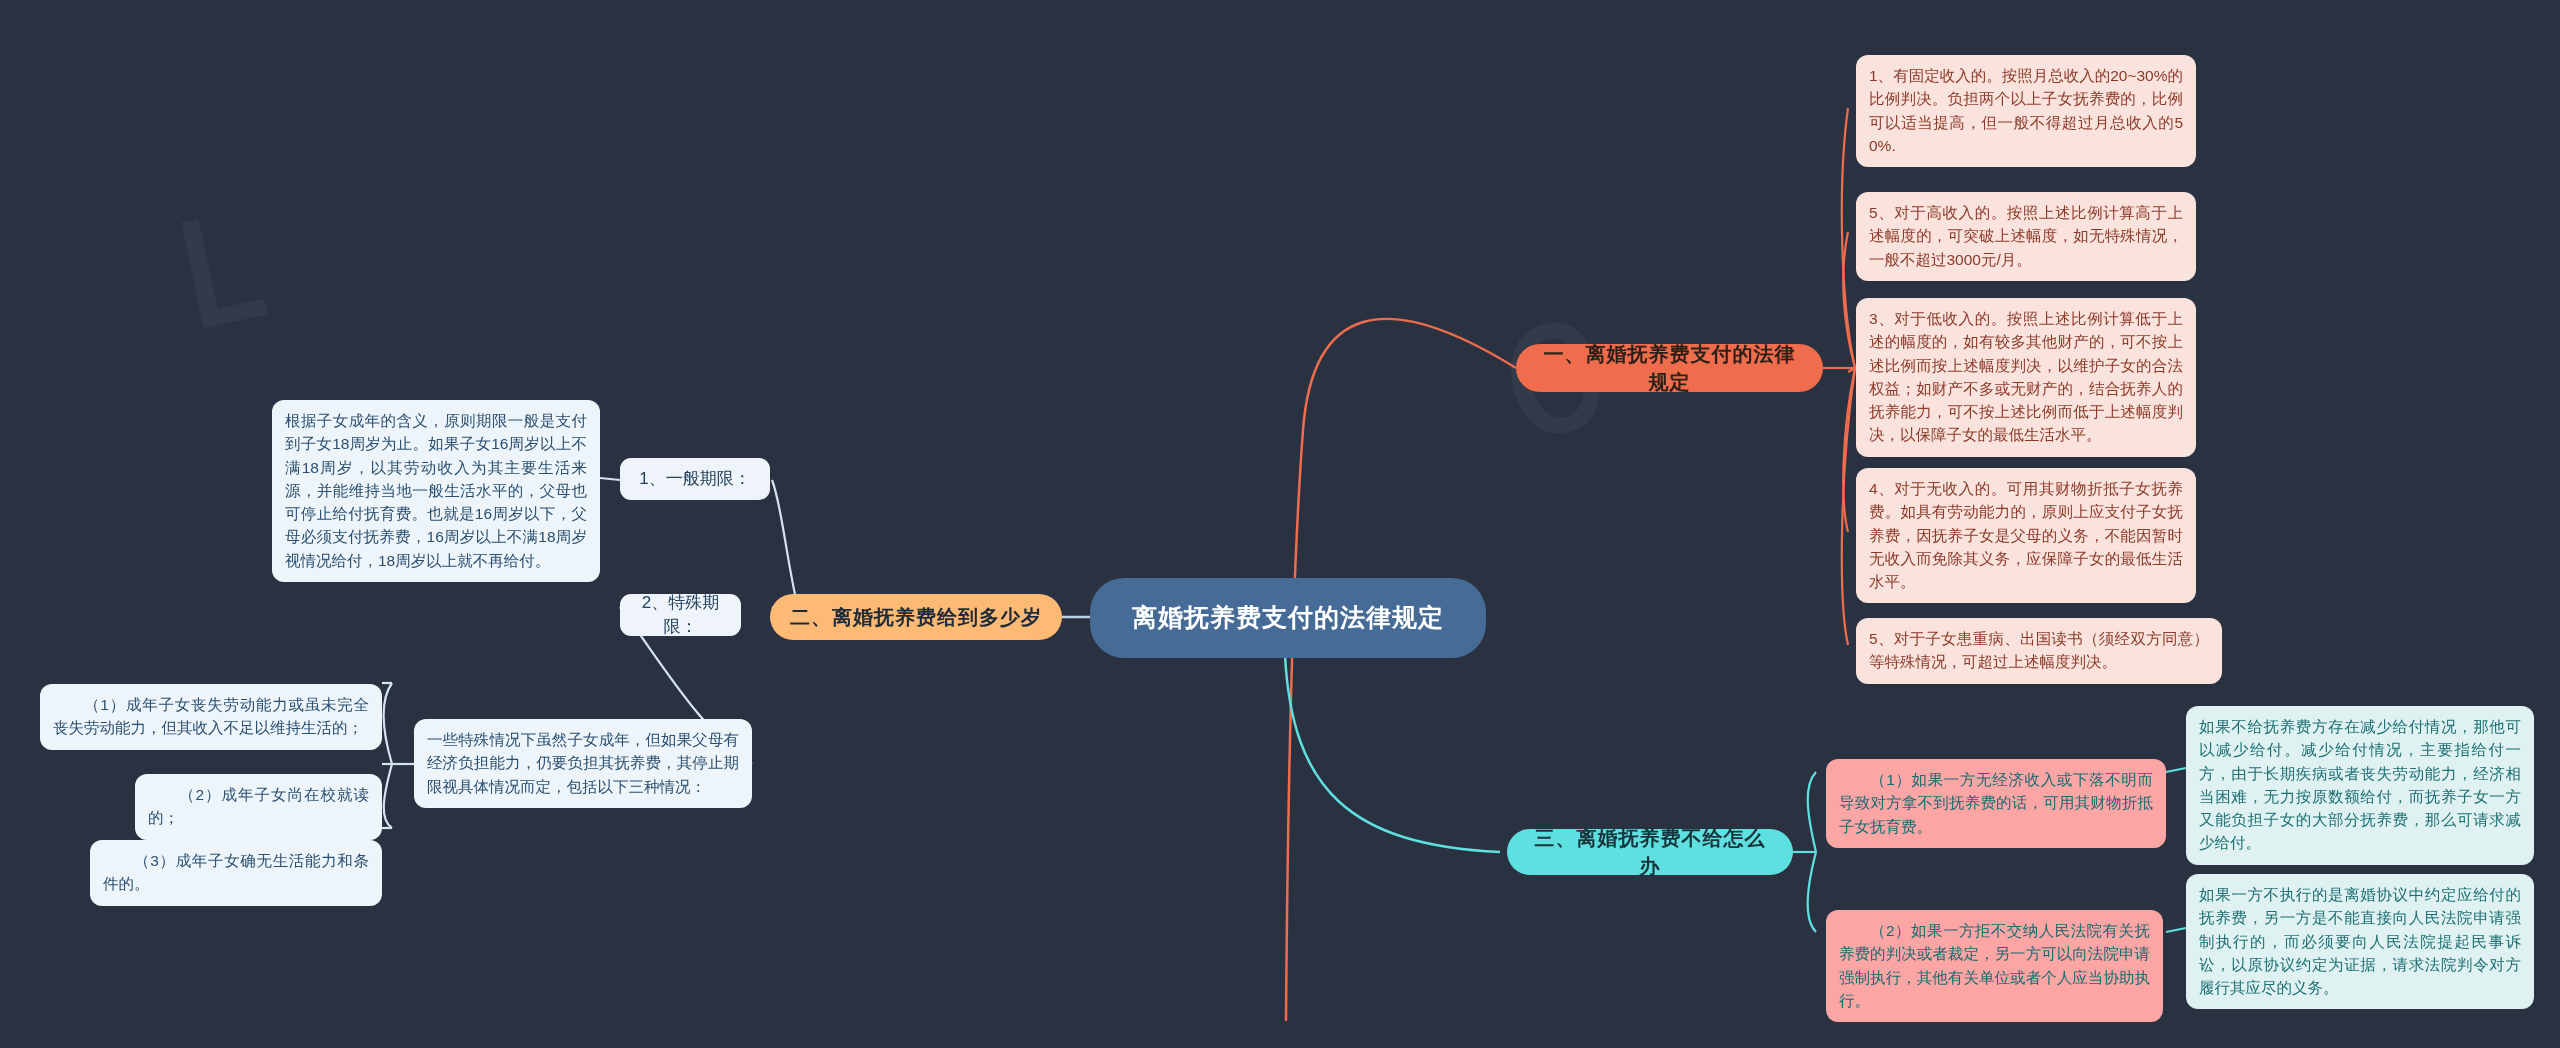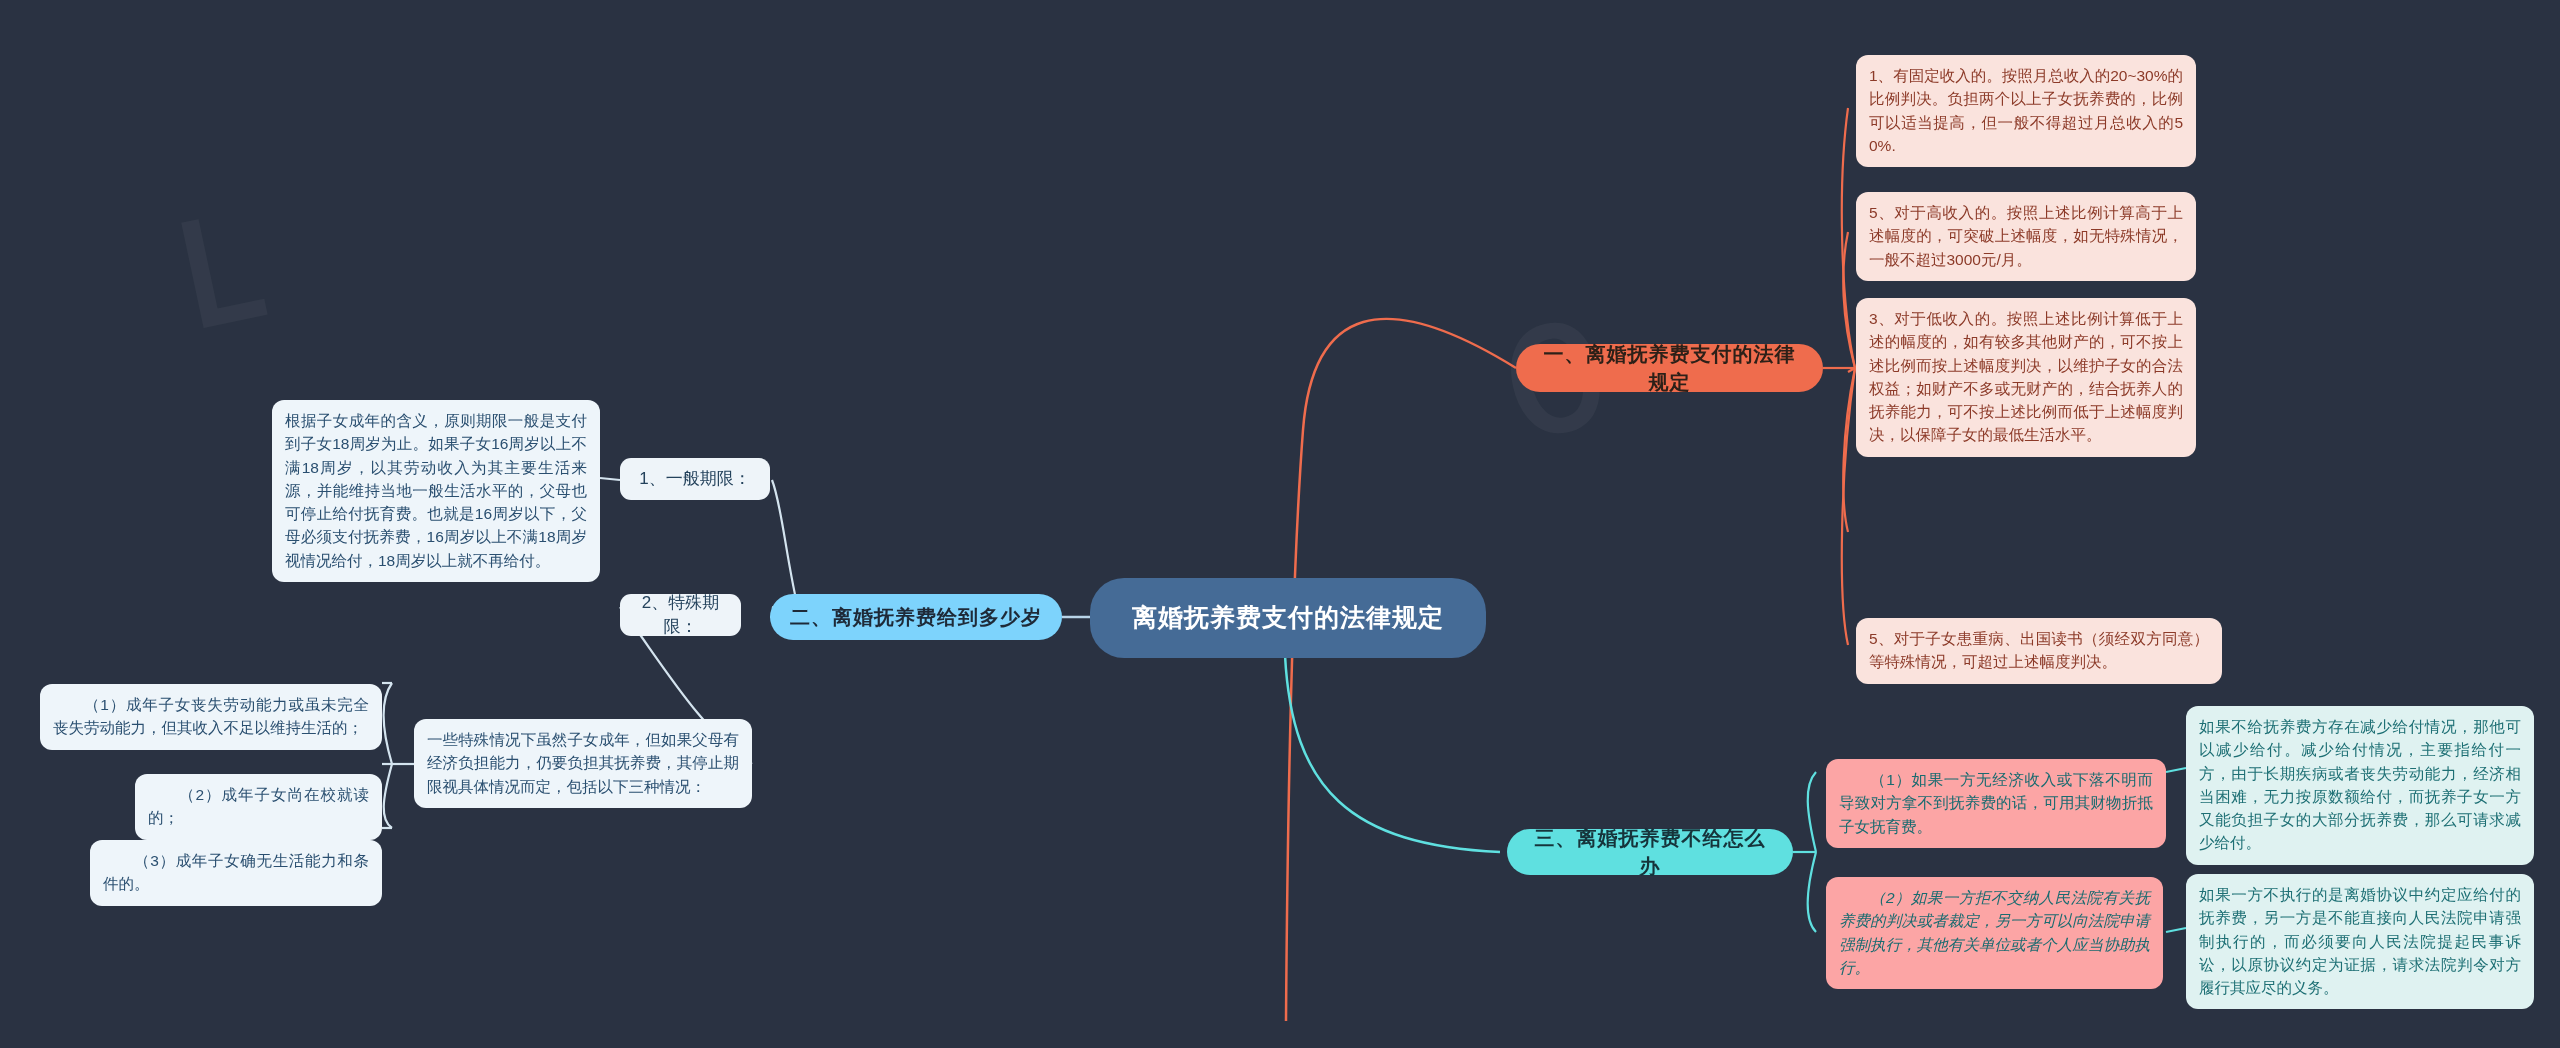--- a/index.html
+++ b/index.html
@@ -51,21 +51,21 @@
     font-weight: bold;
     border-radius: 26px;
     display: flex;
     align-items: center;
     justify-content: center;
     text-align: center;
     padding: 8px 20px;
     letter-spacing: 1px;
   }
   .branch-orange { background: #ef6c4d; color: #2d2018; }
-  .branch-blue   { background: #7dd3fc; color: #1e2a38; justify-content: center; }
+  .branch-blue   { background: #fdba74; color: #1e2a38; justify-content: center; }
   .branch-cyan   { background: #5fe0e0; color: #16343b; }
 
   
   .pill-light {
     background: #eef4f9;
     color: #24425c;
     font-size: 17px;
     border-radius: 11px;
     display: flex;
     align-items: center;
@@ -154,20 +154,21 @@
   <div class="node branch branch-orange" style="left:1516px; top:344px; width:307px; height:48px;">
     <span>一、离婚抚养费支付的法律规定</span>
   </div>
 
   <div class="node card card-pink" style="left:1856px; top:55px; width:340px;">1、有固定收入的。按照月总收入的20~30%的比例判决。负担两个以上子女抚养费的，比例可以适当提高，但一般不得超过月总收入的50%.</div>
 
   <div class="node card card-pink" style="left:1856px; top:192px; width:340px;">5、对于高收入的。按照上述比例计算高于上述幅度的，可突破上述幅度，如无特殊情况，一般不超过3000元/月。</div>
 
   <div class="node card card-pink" style="left:1856px; top:298px; width:340px;">3、对于低收入的。按照上述比例计算低于上述的幅度的，如有较多其他财产的，可不按上述比例而按上述幅度判决，以维护子女的合法权益；如财产不多或无财产的，结合抚养人的抚养能力，可不按上述比例而低于上述幅度判决，以保障子女的最低生活水平。</div>
 
+  <div class="node card card-pink" style="left:1856px; top:468px; width:340px;">4、对于无收入的。可用其财物折抵子女抚养费。如具有劳动能力的，原则上应支付子女抚养费，因抚养子女是父母的义务，不能因暂时无收入而免除其义务，应保障子女的最低生活水平。</div>
 
   <div class="node card card-pink" style="left:1856px; top:618px; width:366px;">5、对于子女患重病、出国读书（须经双方同意）等特殊情况，可超过上述幅度判决。</div>
 
   <div class="node branch branch-blue" style="left:770px; top:594px; width:292px; height:46px;">
     <span>二、离婚抚养费给到多少岁</span>
   </div>
 
   <div class="node pill-light" style="left:620px; top:458px; width:150px; height:42px;">
     <span>1、一般期限：</span>
   </div>
@@ -185,19 +186,19 @@
   <div class="node card card-blue card-indent" style="left:135px; top:742px; width:247px;">（2）成年子女尚在校就读的；</div>
 
   <div class="node card card-blue card-indent" style="left:90px; top:808px; width:292px;">（3）成年子女确无生活能力和条件的。</div>
 
   <div class="node branch branch-cyan" style="left:1507px; top:829px; width:286px; height:46px;">
     <span>三、离婚抚养费不给怎么办</span>
   </div>
 
   <div class="node card card-teal card-indent" style="left:1826px; top:727px; width:340px;">（1）如果一方无经济收入或下落不明而导致对方拿不到抚养费的话，可用其财物折抵子女抚育费。</div>
 
-  <div class="node card card-teal card-indent" style="left:1826px; top:845px; width:337px;font-style:italic;">（2）如果一方拒不交纳人民法院有关抚养费的判决或者裁定，另一方可以向法院申请强制执行，其他有关单位或者个人应当协助执行。</div>
+  <div class="node card card-teal card-indent" style="left:1826px; top:878px; width:337px;">（2）如果一方拒不交纳人民法院有关抚养费的判决或者裁定，另一方可以向法院申请强制执行，其他有关单位或者个人应当协助执行。</div>
 
   <div class="node card card-teal2" style="left:2186px; top:706px; width:348px;">如果不给抚养费方存在减少给付情况，那他可以减少给付。减少给付情况，主要指给付一方，由于长期疾病或者丧失劳动能力，经济相当困难，无力按原数额给付，而抚养子女一方又能负担子女的大部分抚养费，那么可请求减少给付。</div>
 
   <div class="node card card-teal2" style="left:2186px; top:874px; width:348px;">如果一方不执行的是离婚协议中约定应给付的抚养费，另一方是不能直接向人民法院申请强制执行的，而必须要向人民法院提起民事诉讼，以原协议约定为证据，请求法院判令对方履行其应尽的义务。</div>
 
 </div>
 
 </body></html>

